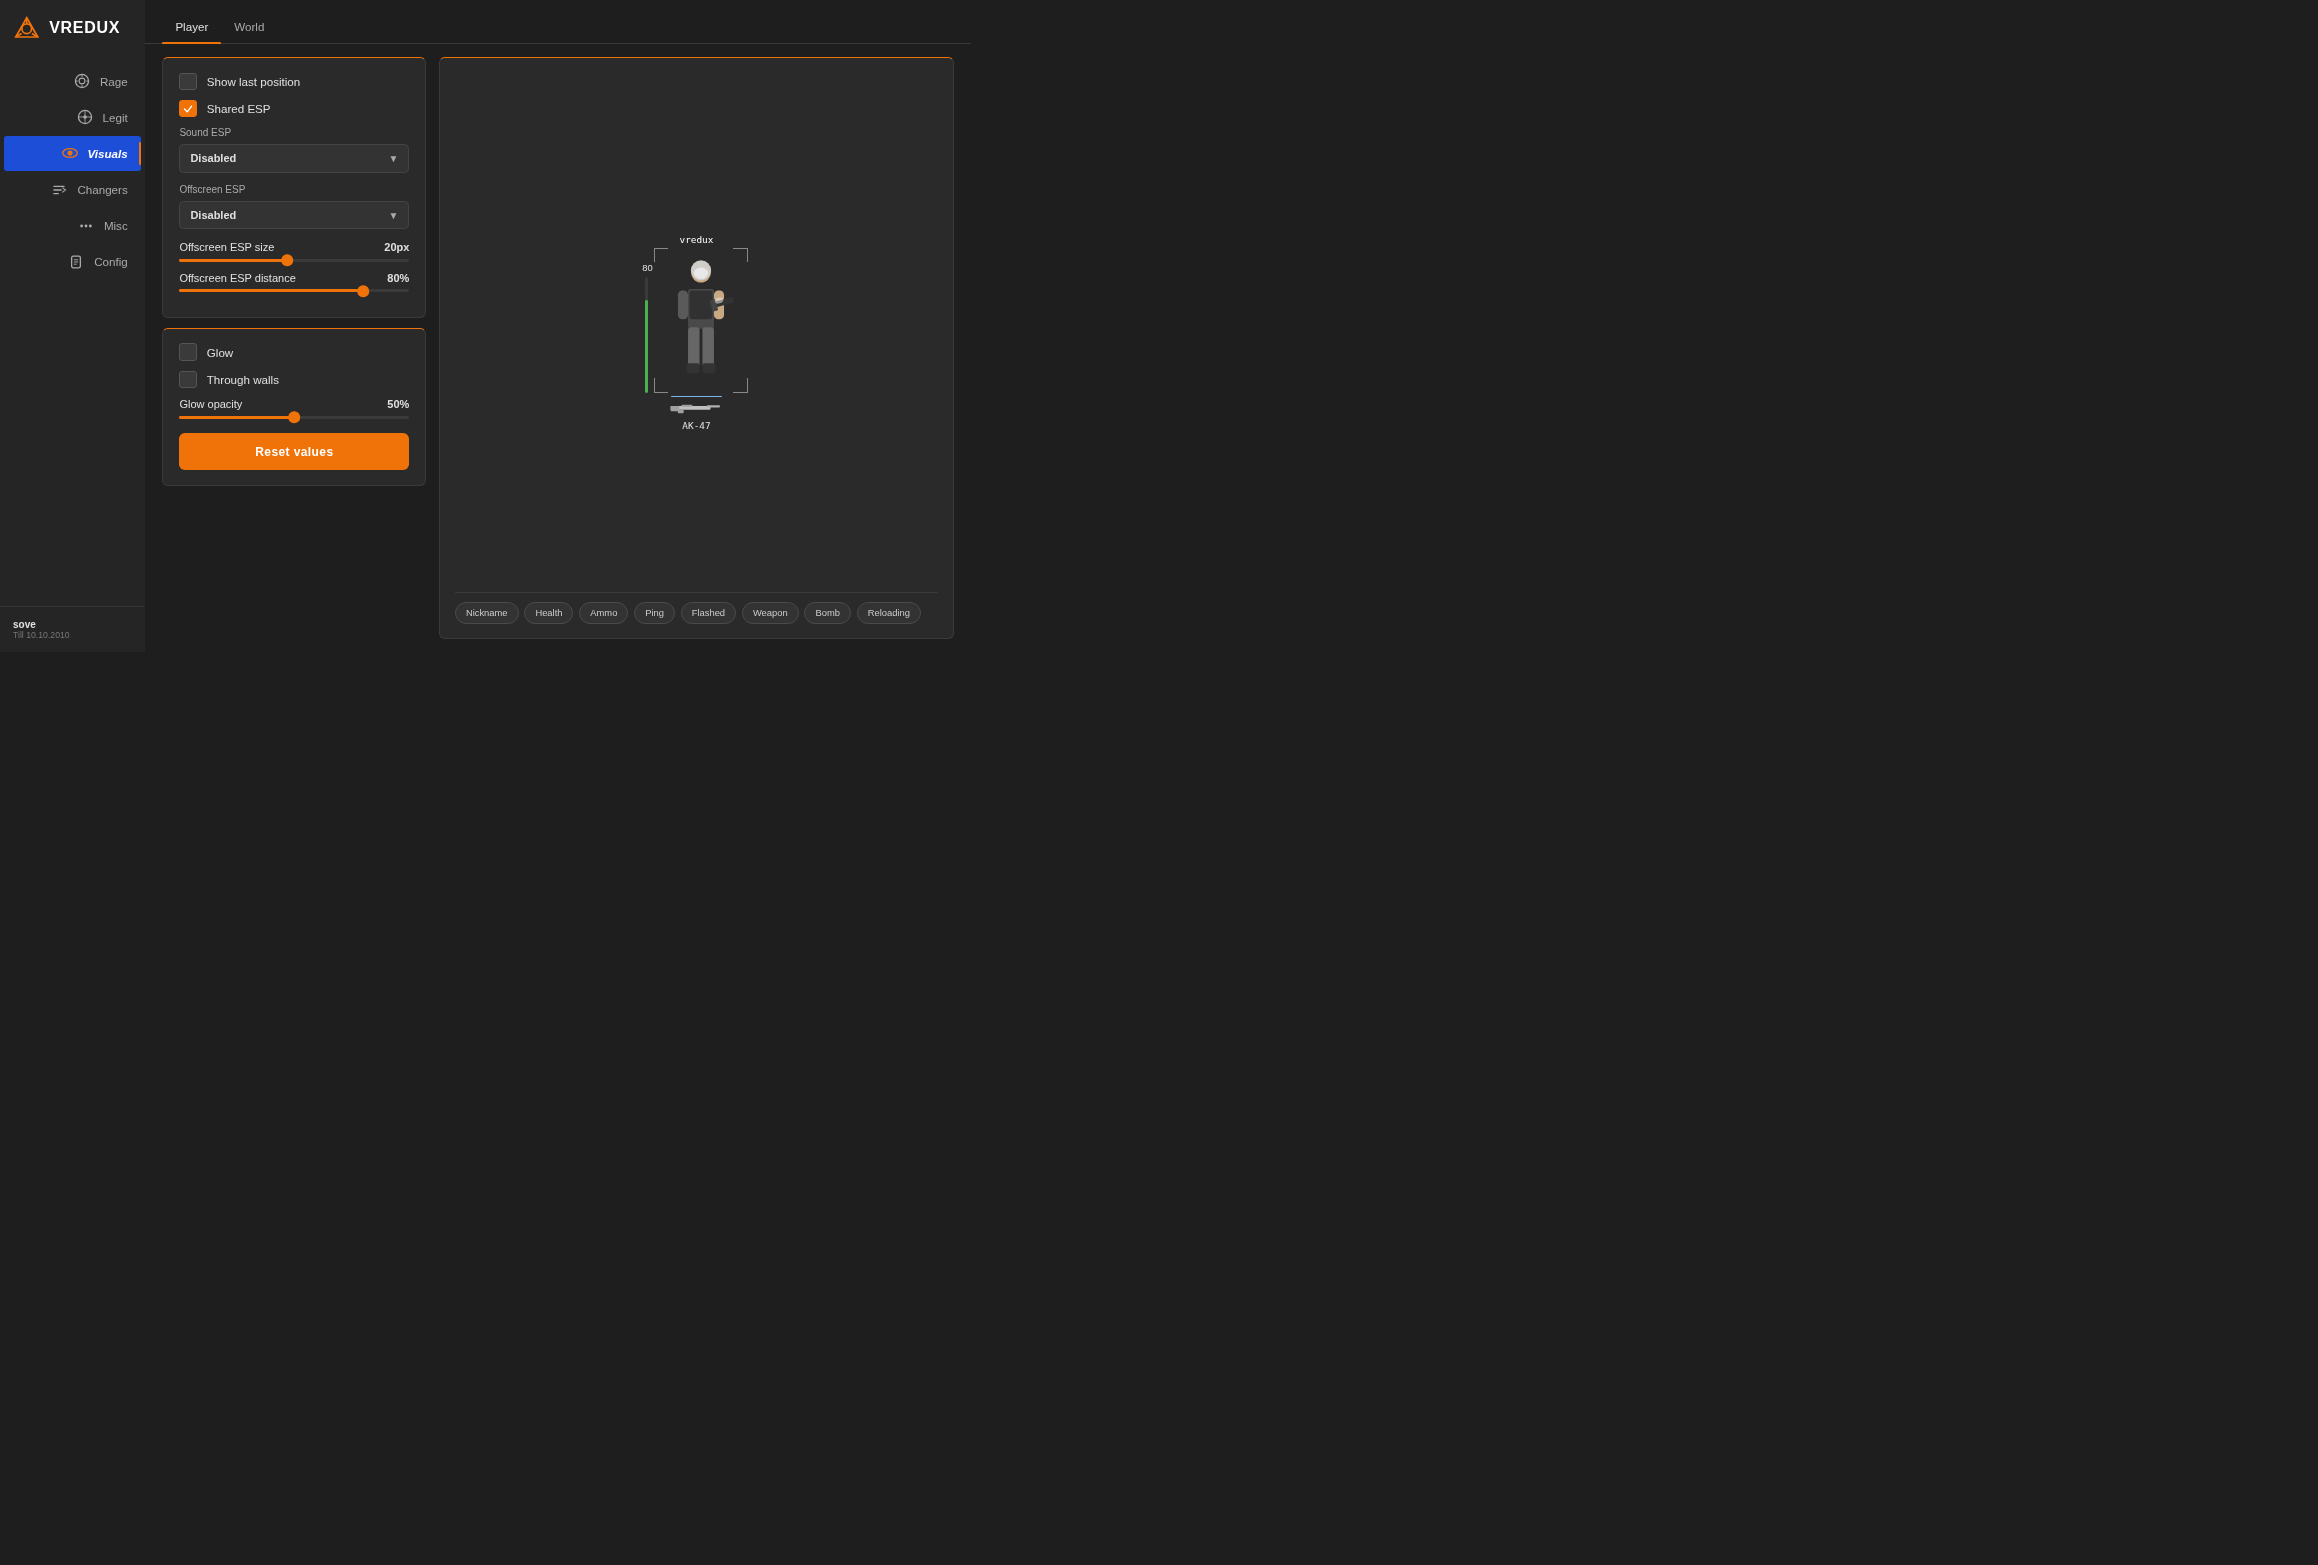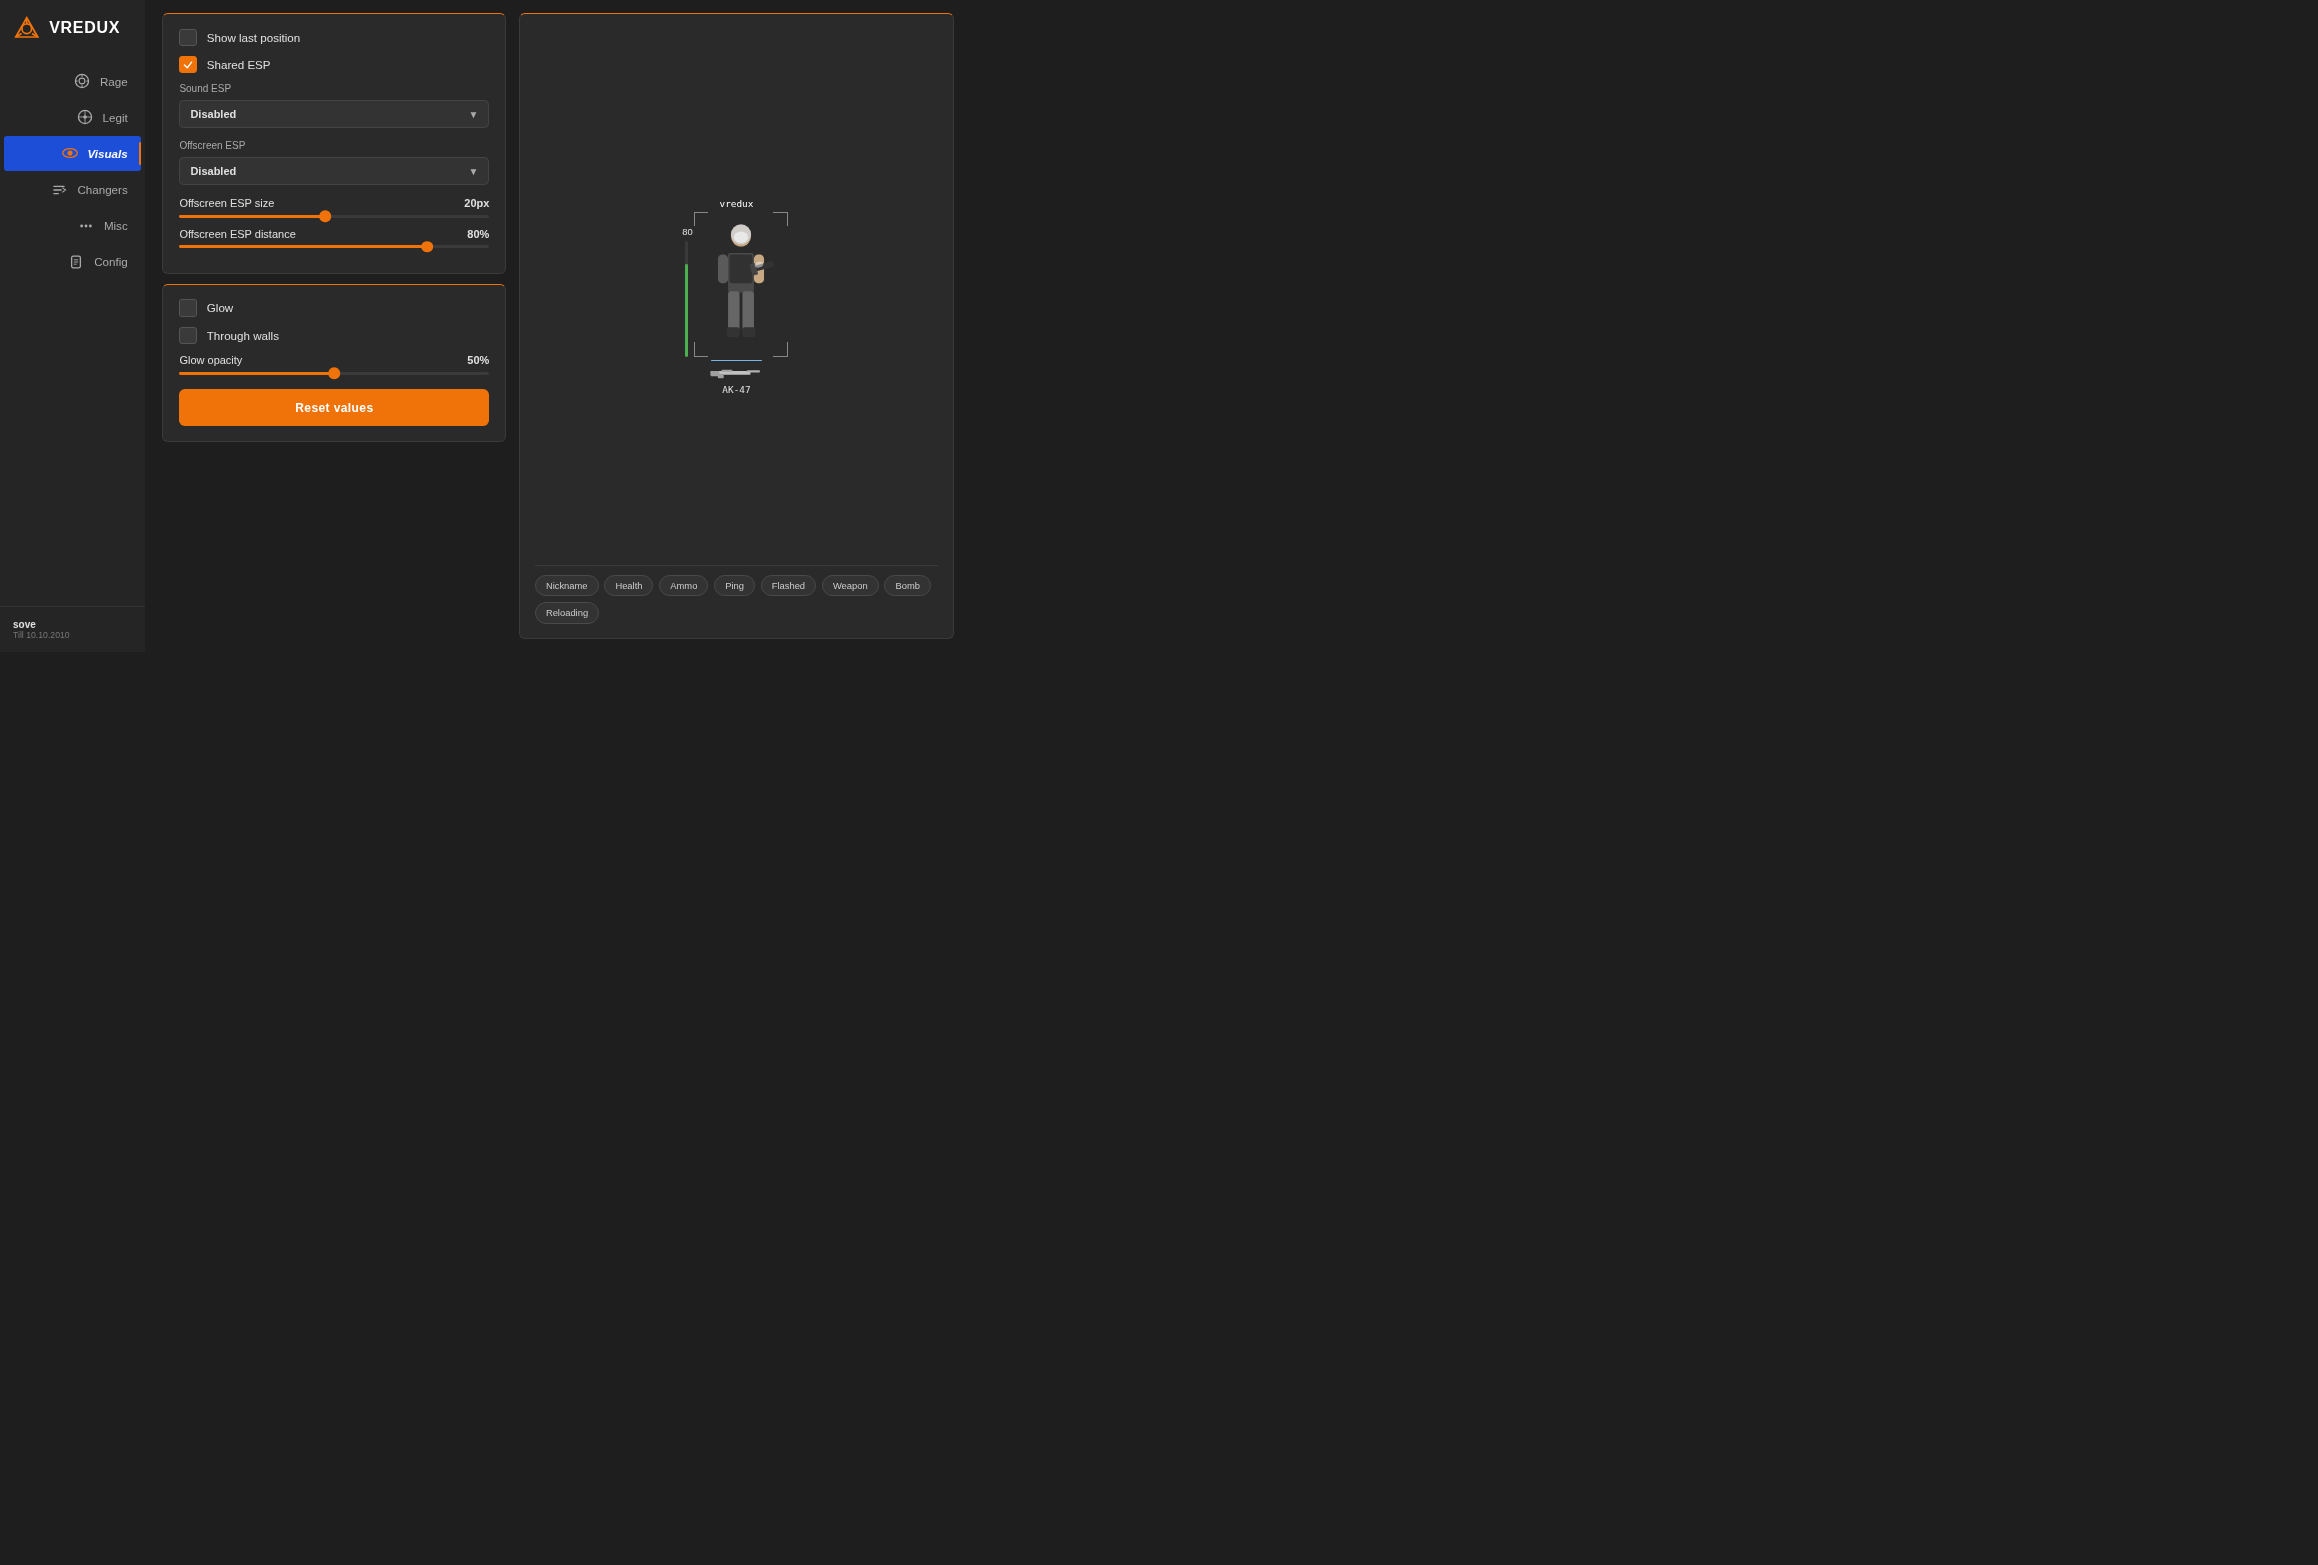--- a/index.html
+++ b/index.html
@@ -140,21 +140,21 @@
       padding: 13px 17.4px;
       flex: 1;
       overflow: hidden;
     }
 
     
     .left-panels {
       display: flex;
       flex-direction: column;
       gap: 10px;
-      width: 344px;
+      width: 264px;
       flex-shrink: 0;
     }
 
     .panel {
       background: #2a2a2a;
       border: 0.7px solid #3a3a3a;
       border-radius: 5.8px;
       padding: 14.5px 16px;
     }
     .panel.orange-top {
@@ -483,20 +483,28 @@
   </div>
 
   <div class="user-info">
     <div class="user-name">sove</div>
     <div class="user-till">Till 10.10.2010</div>
   </div>
 </div>
 
 <div class="main-content">
 
+  <div class="tabs-bar">
+    <div class="tab active">
+      <span>Player</span>
+    </div>
+    <div class="tab">
+      <span>World</span>
+    </div>
+  </div>
 
   <div class="content-area">
 
     <div class="left-panels">
 
       <div class="panel orange-top">
 
         <div class="check-row">
           <div class="check-box"></div>
           <span class="check-label">Show last position</span>

